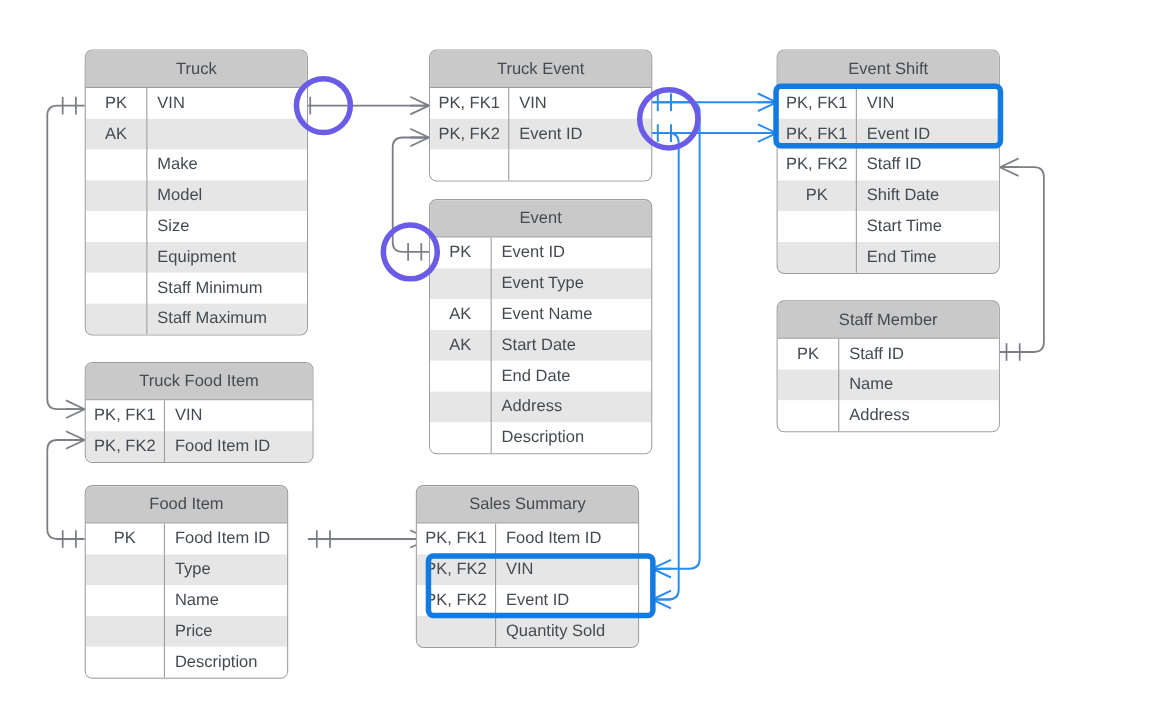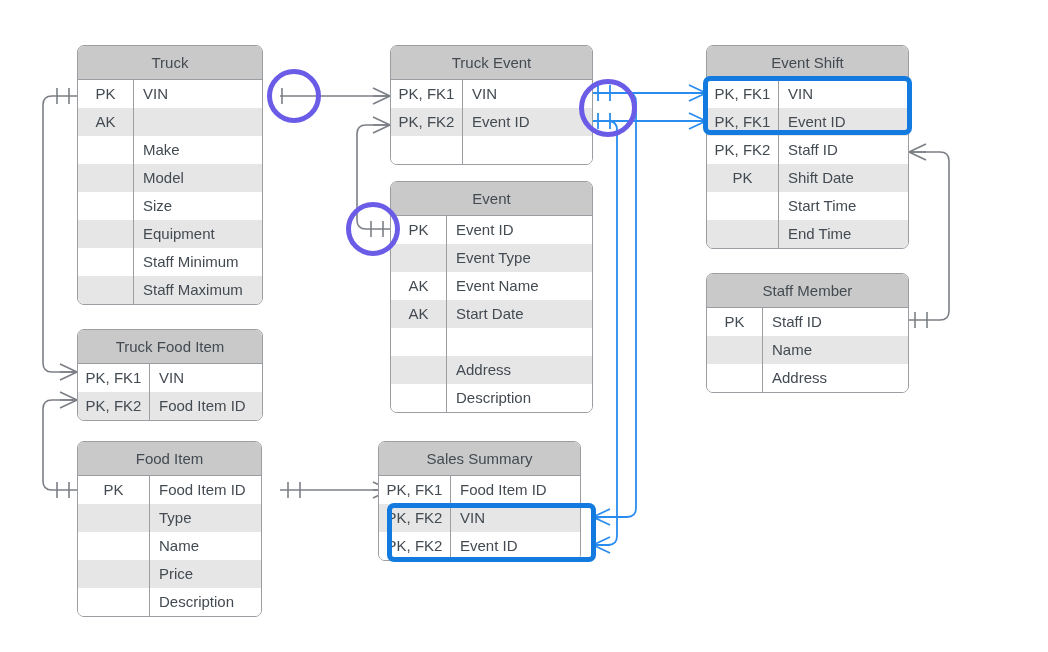--- a/index.html
+++ b/index.html
@@ -176,21 +176,21 @@
       </g>
 
       <g>
         <path d="M593 121 H 608 Q 617 121 617 130 V 536 Q 617 545 608 545 H 593"></path>
         <path d="M593 545 L 610 537 M593 545 L 610 553 M593 545 H 610"></path>
       </g>
     </g>
   </svg>
 
   <div id="entity-host">
-      <div class="entity" style="left: 77px; top: 45px; width: 186px;">
+      <div class="entity" style="left: 77px; top: 45px; width: 203px;">
         <div class="entity-title">Truck</div>
         <div class="attr-row">
           <div class="attr-key" style="width: 56px;">PK</div>
           <div class="attr-name">VIN</div>
         </div>
         <div class="attr-row alt">
           <div class="attr-key" style="width: 56px;">AK</div>
         </div>
         <div class="attr-row">
           <div class="attr-key" style="width: 56px;"></div>
@@ -210,21 +210,21 @@
         </div>
         <div class="attr-row">
           <div class="attr-key" style="width: 56px;"></div>
           <div class="attr-name">Staff Minimum</div>
         </div>
         <div class="attr-row alt">
           <div class="attr-key" style="width: 56px;"></div>
           <div class="attr-name">Staff Maximum</div>
         </div>
       </div>
-      <div class="entity" style="left: 77px; top: 329px; width: 186px;">
+      <div class="entity" style="left: 77px; top: 329px; width: 208px;">
         <div class="entity-title">Truck Food Item</div>
         <div class="attr-row">
           <div class="attr-key" style="width: 72px;">PK, FK1</div>
           <div class="attr-name">VIN</div>
         </div>
         <div class="attr-row alt">
           <div class="attr-key" style="width: 72px;">PK, FK2</div>
           <div class="attr-name">Food Item ID</div>
         </div>
       </div>
@@ -278,20 +278,21 @@
         <div class="attr-row">
           <div class="attr-key" style="width: 56px;">AK</div>
           <div class="attr-name">Event Name</div>
         </div>
         <div class="attr-row alt">
           <div class="attr-key" style="width: 56px;">AK</div>
           <div class="attr-name">Start Date</div>
         </div>
         <div class="attr-row">
           <div class="attr-key" style="width: 56px;"></div>
+          <div class="attr-name">End Date</div>
         </div>
         <div class="attr-row alt">
           <div class="attr-key" style="width: 56px;"></div>
           <div class="attr-name">Address</div>
         </div>
         <div class="attr-row">
           <div class="attr-key" style="width: 56px;"></div>
           <div class="attr-name">Description</div>
         </div>
       </div>
@@ -301,20 +302,24 @@
           <div class="attr-key" style="width: 72px;">PK, FK1</div>
           <div class="attr-name">Food Item ID</div>
         </div>
         <div class="attr-row alt">
           <div class="attr-key" style="width: 72px;">PK, FK2</div>
           <div class="attr-name">VIN</div>
         </div>
         <div class="attr-row">
           <div class="attr-key" style="width: 72px;">PK, FK2</div>
           <div class="attr-name">Event ID</div>
+        </div>
+        <div class="attr-row alt">
+          <div class="attr-key" style="width: 72px;"></div>
+          <div class="attr-name">Quantity Sold</div>
         </div>
       </div>
       <div class="entity" style="left: 706px; top: 45px; width: 203px;">
         <div class="entity-title">Event Shift</div>
         <div class="attr-row">
           <div class="attr-key" style="width: 72px;">PK, FK1</div>
           <div class="attr-name">VIN</div>
         </div>
         <div class="attr-row alt">
           <div class="attr-key" style="width: 72px;">PK, FK1</div>

